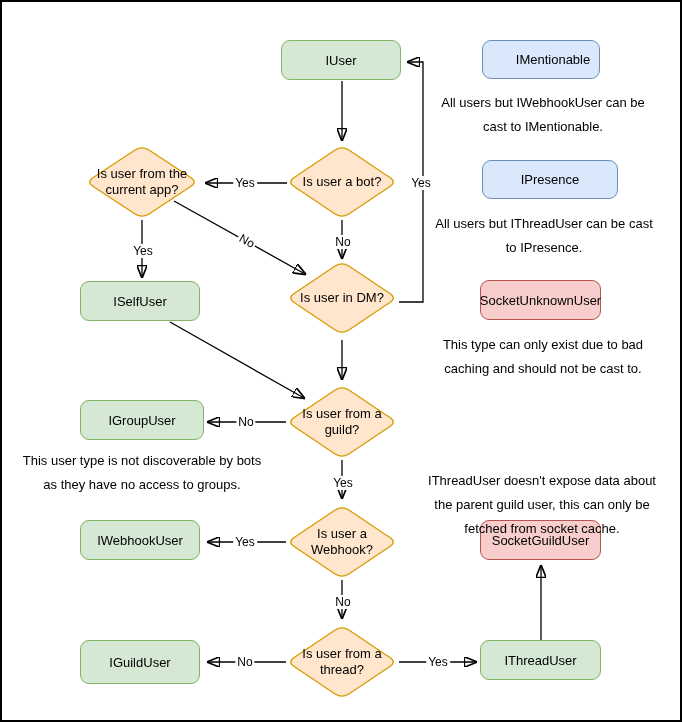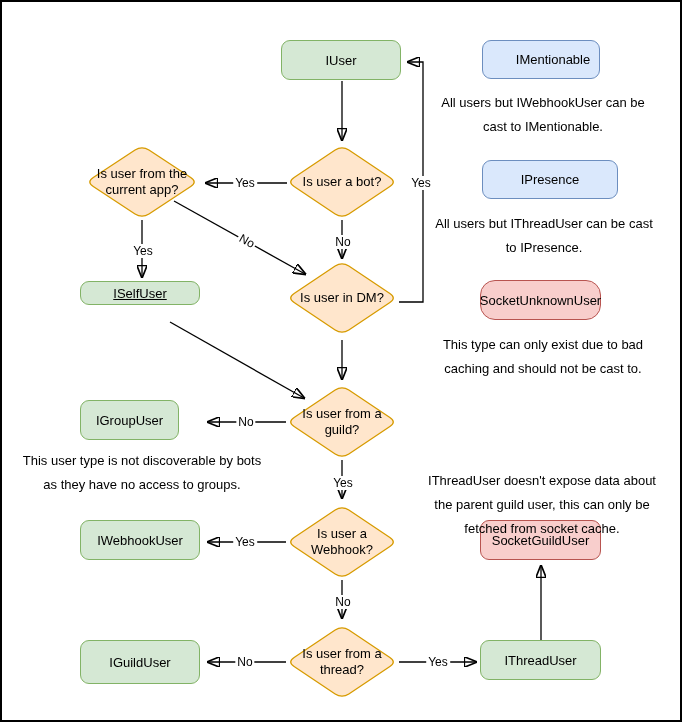--- a/index.html
+++ b/index.html
@@ -65,42 +65,42 @@
     <path d="M284,540 L206,540" marker-end="url(#arrow)"></path>
     <path d="M340,578 L340,616" marker-end="url(#arrow)"></path>
     <path d="M284,660 L206,660" marker-end="url(#arrow)"></path>
     <path d="M397,660 L474,660" marker-end="url(#arrow)"></path>
     <path d="M539,639 L539,564" marker-end="url(#arrow)"></path>
   </svg>
 
   <div class="node green" style="left:279px;top:38px;width:120px;height:40px;">
     <span>IUser</span>
   </div>
-  <div class="node green" style="left:78px;top:279px;width:120px;height:24px;text-decoration:underline;">
+  <div class="node green" style="left:78px;top:279px;width:120px;height:40px;">
     <span>ISelfUser</span>
   </div>
-  <div class="node green" style="left:78px;top:398px;width:99px;height:40px;">
+  <div class="node green" style="left:78px;top:398px;width:124px;height:40px;">
     <span>IGroupUser</span>
   </div>
   <div class="node green" style="left:78px;top:518px;width:120px;height:40px;">
     <span>IWebhookUser</span>
   </div>
   <div class="node green" style="left:78px;top:638px;width:120px;height:44px;text-align:center;">
     <span>IGuildUser</span>
   </div>
   <div class="node green" style="left:478px;top:638px;width:121px;height:40px;">
     <span>IThreadUser</span>
   </div>
   <div class="node blue" style="left:480px;top:38px;width:118px;height:39px;padding-left:24px;">
     <span>IMentionable</span>
   </div>
   <div class="node blue" style="left:480px;top:158px;width:136px;height:39px;">
     <span>IPresence</span>
   </div>
-  <div class="node red" style="left:478px;top:278px;width:121px;height:40px;border-radius:15px;">
+  <div class="node red" style="left:478px;top:278px;width:121px;height:40px;">
     <span>SocketUnknownUser</span>
   </div>
   <div class="node red" style="left:478px;top:518px;width:121px;height:40px;">
     <span>SocketGuildUser</span>
   </div>
 
   <div class="diamond" style="left:283px;top:142px;width:114px;height:76px;">
     <svg viewBox="0 0 100 100" preserveAspectRatio="none">
         <path d="M44,8 L8,44 Q2,50 8,56 L44,92 Q50,98 56,92 L92,56 Q98,50 92,44 L56,8 Q50,2 44,8 Z"></path>
       </svg>

